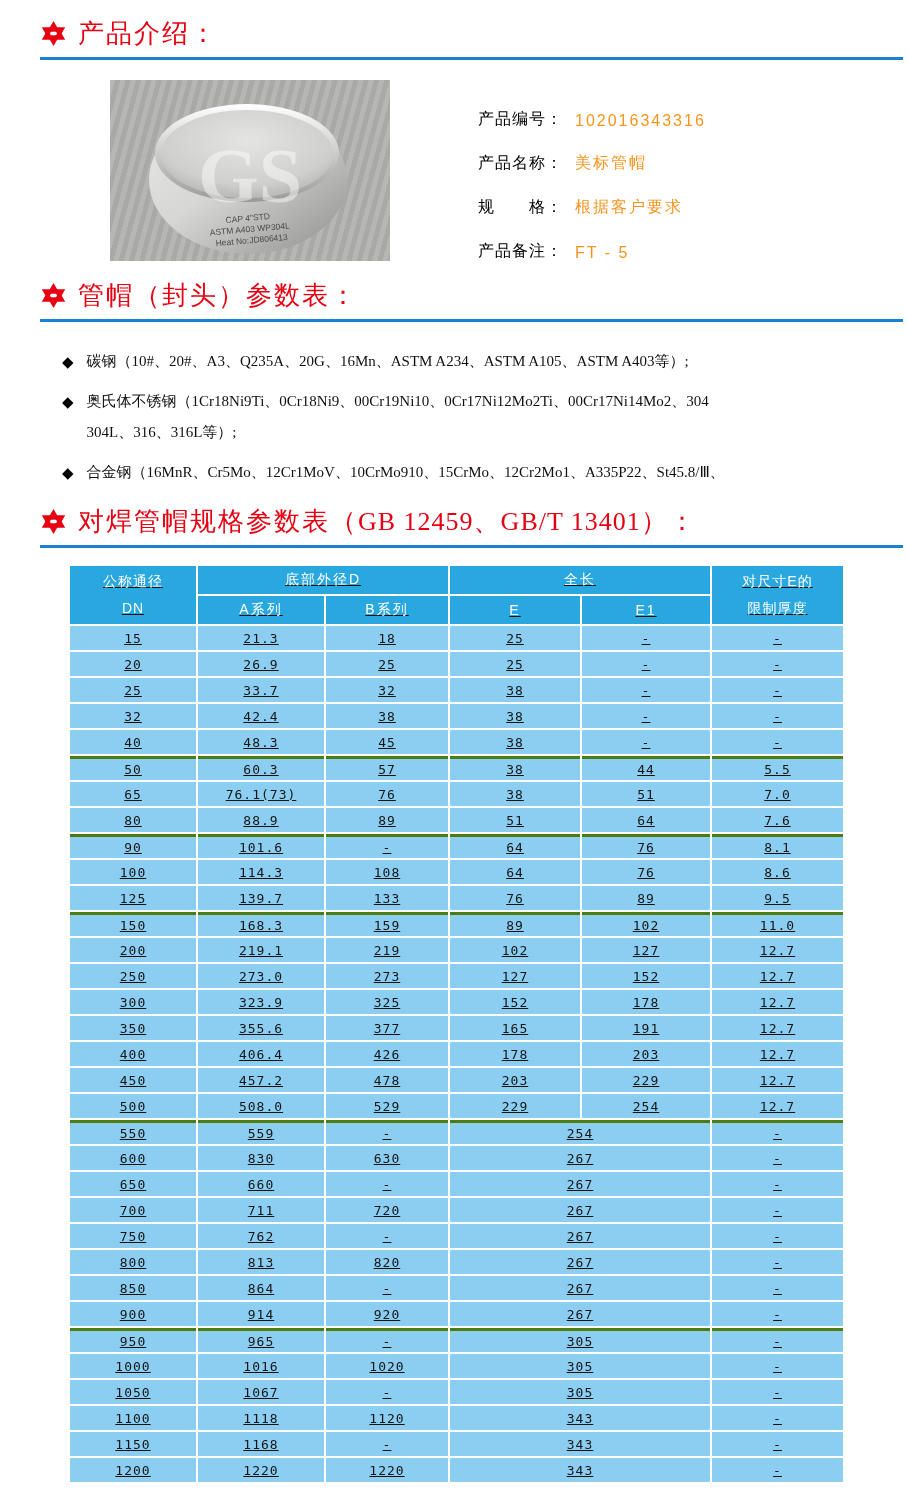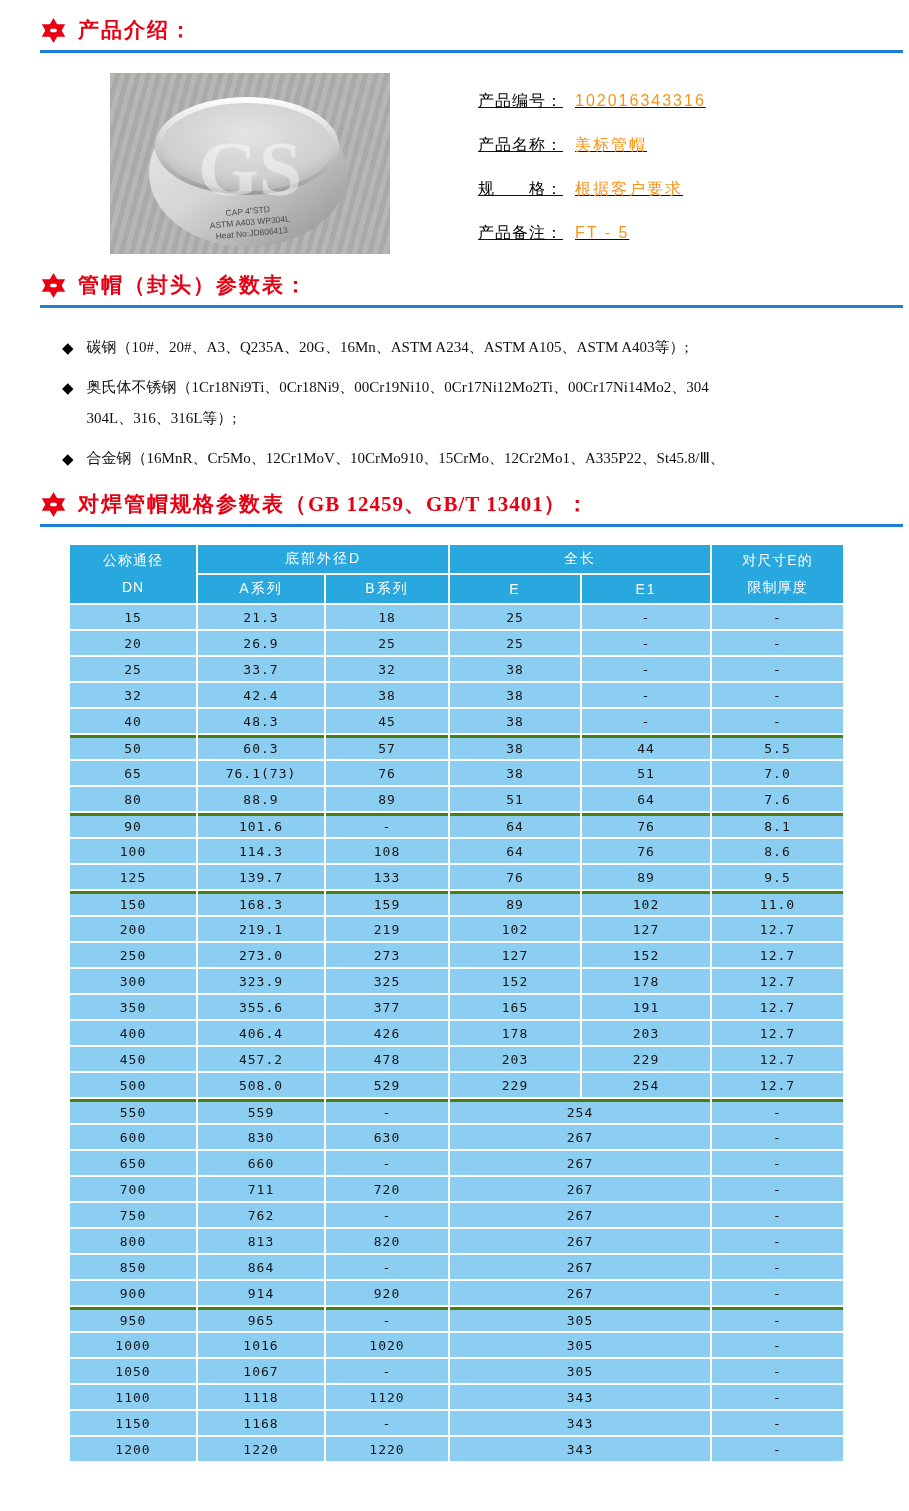--- a/index.html
+++ b/index.html
@@ -13,48 +13,48 @@
   html,body{margin:0;padding:0;}
   body{
     width:909px;
     background:#ffffff;
     font-family:"Liberation Sans",sans-serif;
     color:#111;
   }
   
   .section-hdr{display:flex;align-items:center;gap:11px;margin:16px 6px 6px 40px;}
   .star{width:27px;height:27px;flex:0 0 auto;}
-  .section-title{color:var(--accent-red);font-size:21px;font-weight:bold;letter-spacing:2px;white-space:nowrap;}
+  .section-title{color:var(--accent-red);font-size:26px;font-weight:normal;letter-spacing:2px;white-space:nowrap;}
   .section-title .serif{font-family:"Liberation Serif",serif;letter-spacing:1px;}
   .rule{height:3px;background:var(--rule-blue);margin:0 6px 0 40px;}
 
   
   .product-row{display:flex;margin:20px 0 14px 110px;}
   .photo{
     position:relative;width:280px;height:181px;overflow:hidden;flex:0 0 auto;
     background:repeating-linear-gradient(105deg,#b6b6b4 0 5px,#a9a9a7 5px 10px);
   }
   .photo svg{position:absolute;left:0;top:0;}
   .info{margin-left:88px;padding-top:6px;}
-  .field{display:flex;align-items:center;height:44px;font-size:16px;text-decoration:underline;}
+  .field{display:flex;align-items:flex-end;height:44px;font-size:16px;}
   .field .label{color:#000;letter-spacing:1px;white-space:pre;}
   .field .value{color:var(--value-orange);margin-left:12px;letter-spacing:2px;white-space:pre;}
 
   
   .bullets{margin:24px 20px 0 62px;font-size:15px;color:#111;}
   .bullet{display:flex;gap:13px;margin-bottom:9px;line-height:31px;}
   .diamond{font-size:15px;color:#000;line-height:31px;}
   .bullet-text{font-family:Liberation Serif, serif;letter-spacing:0;}
   .bullet-text div{white-space:pre-wrap;}
 
   
   table.spec{
     margin:16px 0 24px 68px;
     border-collapse:separate;border-spacing:2px;
-    table-layout:fixed;width:777px;
+    table-layout:fixed;width:777px;text-decoration:underline;
   }
   table.spec th{
     background:var(--th-blue);color:#fff;font-weight:normal;
     font-size:14px;letter-spacing:2px;height:28px;text-align:center;
   }
   table.spec th.two-line{line-height:27px;letter-spacing:1px;}
   table.spec td{
     background:var(--td-blue);color:#151515;text-align:center;height:24px;
     font-size:13px;font-family:"DejaVu Sans Mono","Liberation Mono",monospace;
     letter-spacing:1px;

